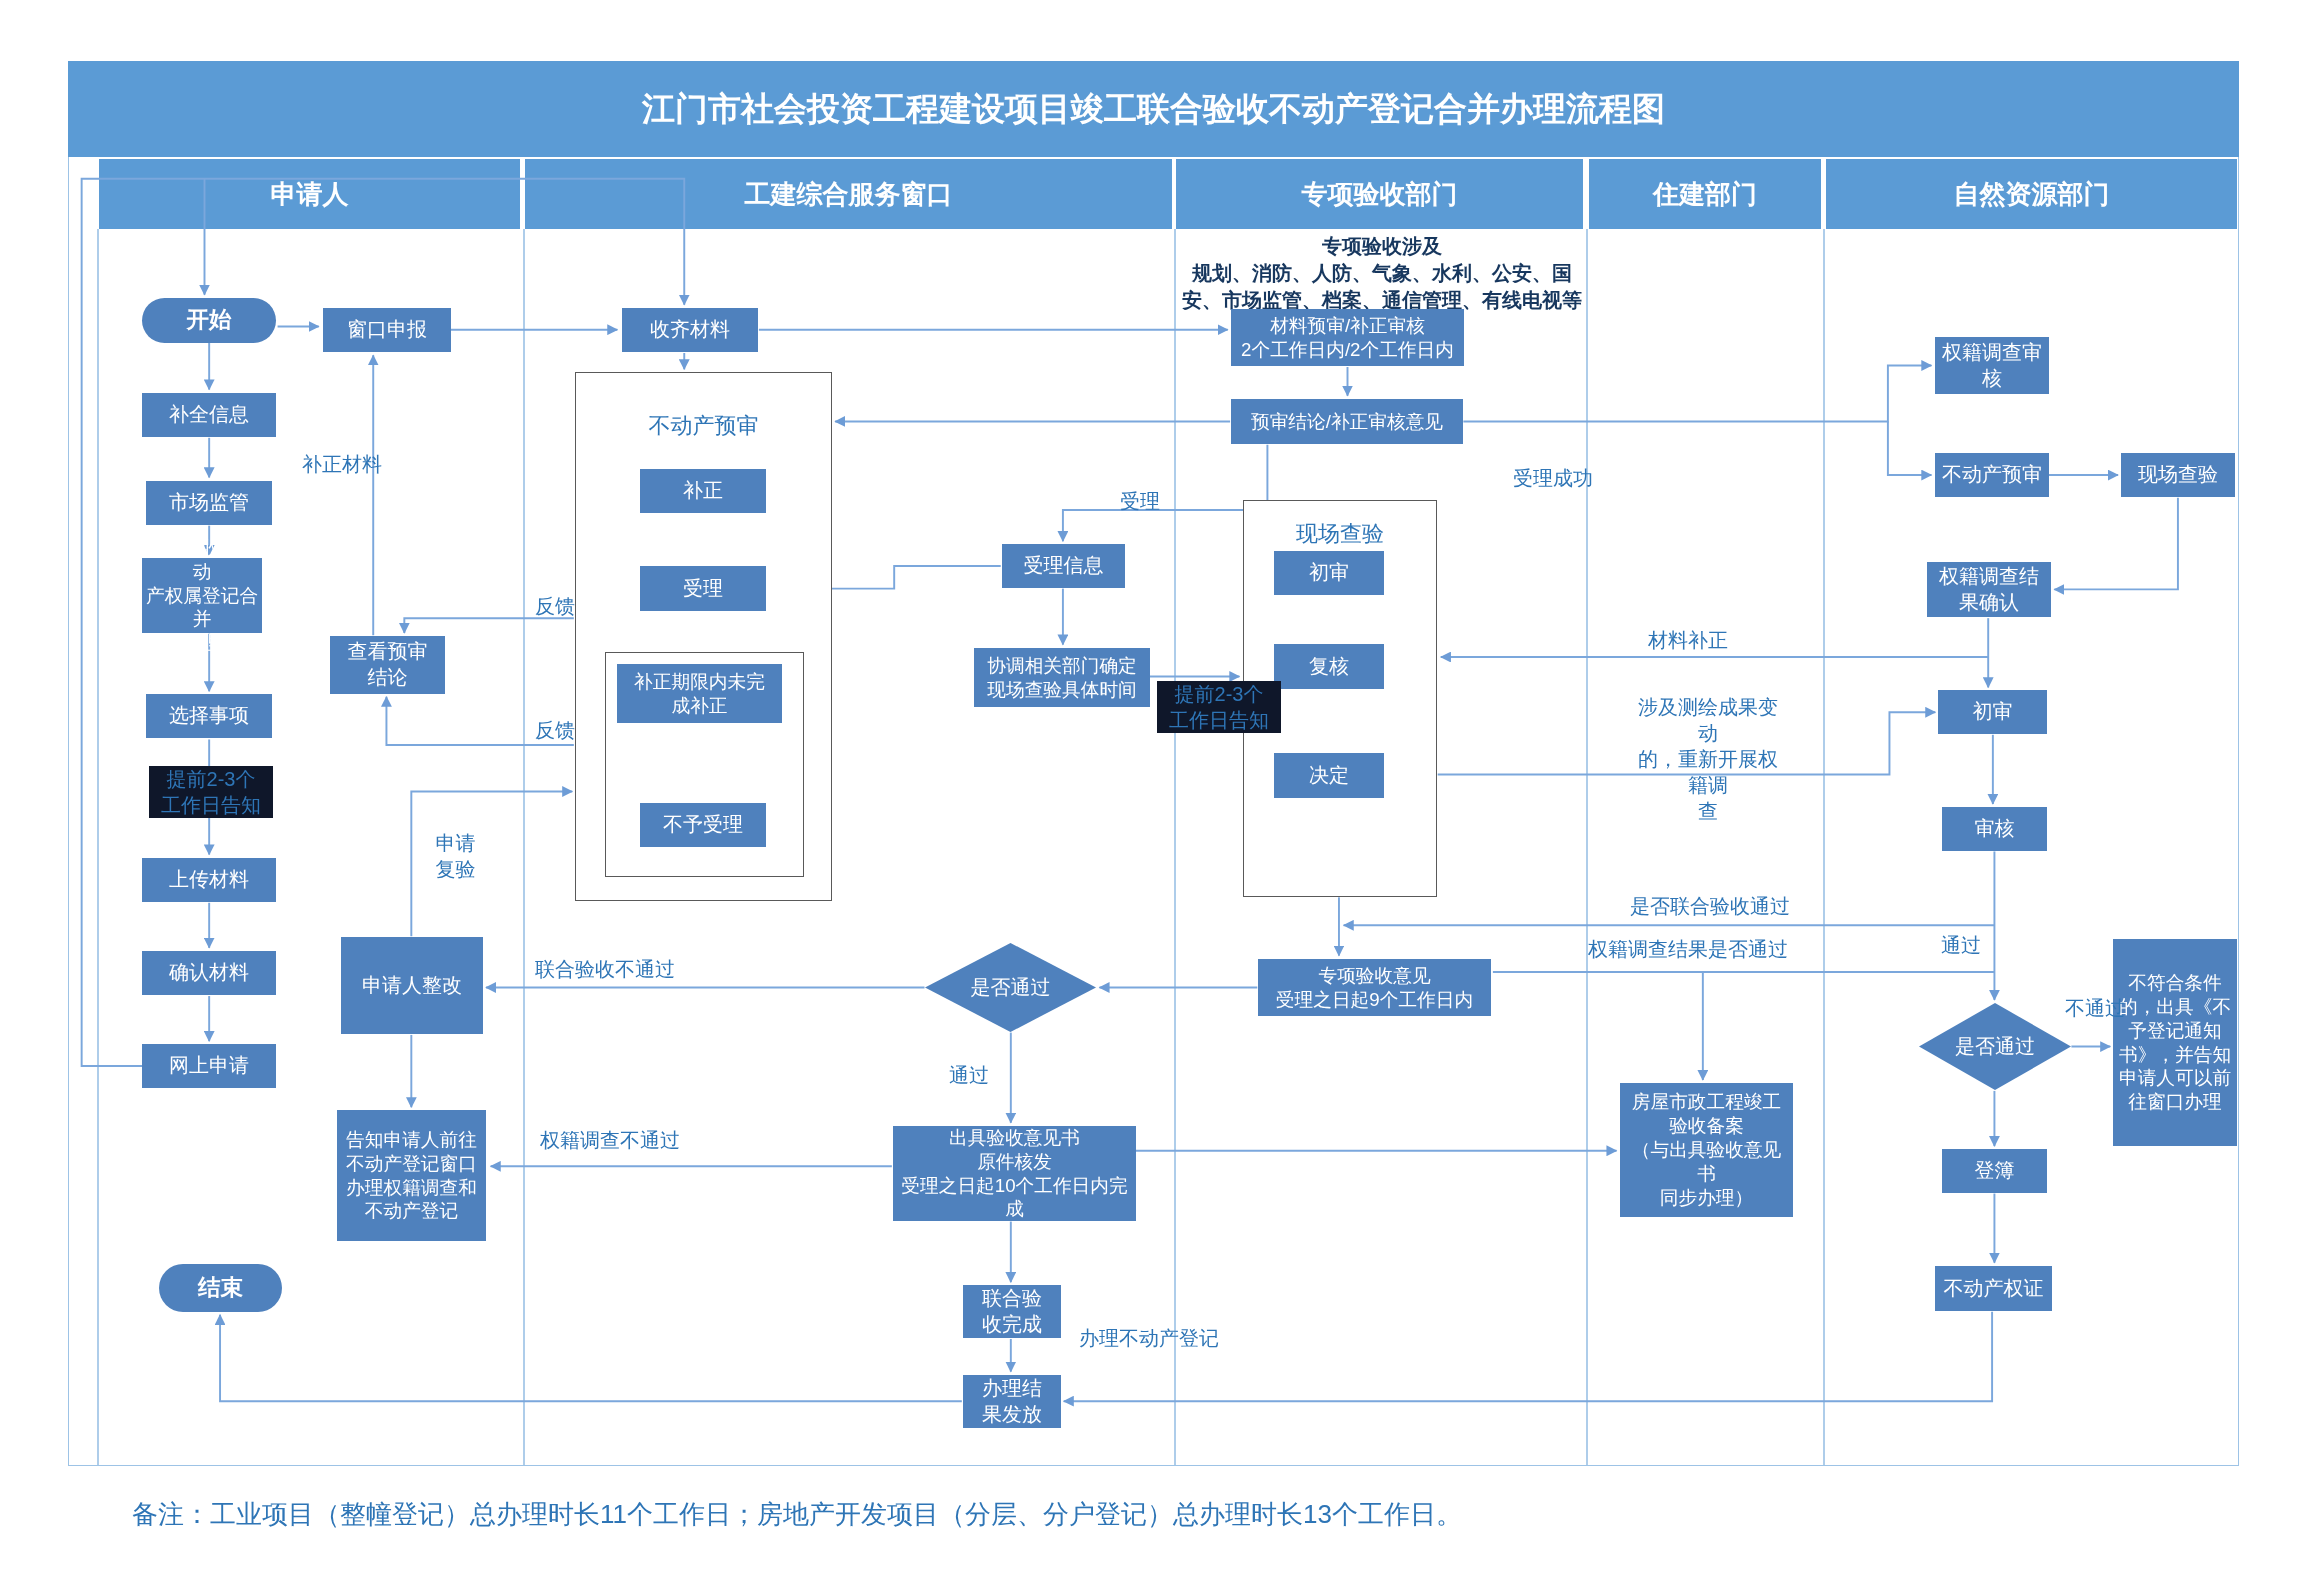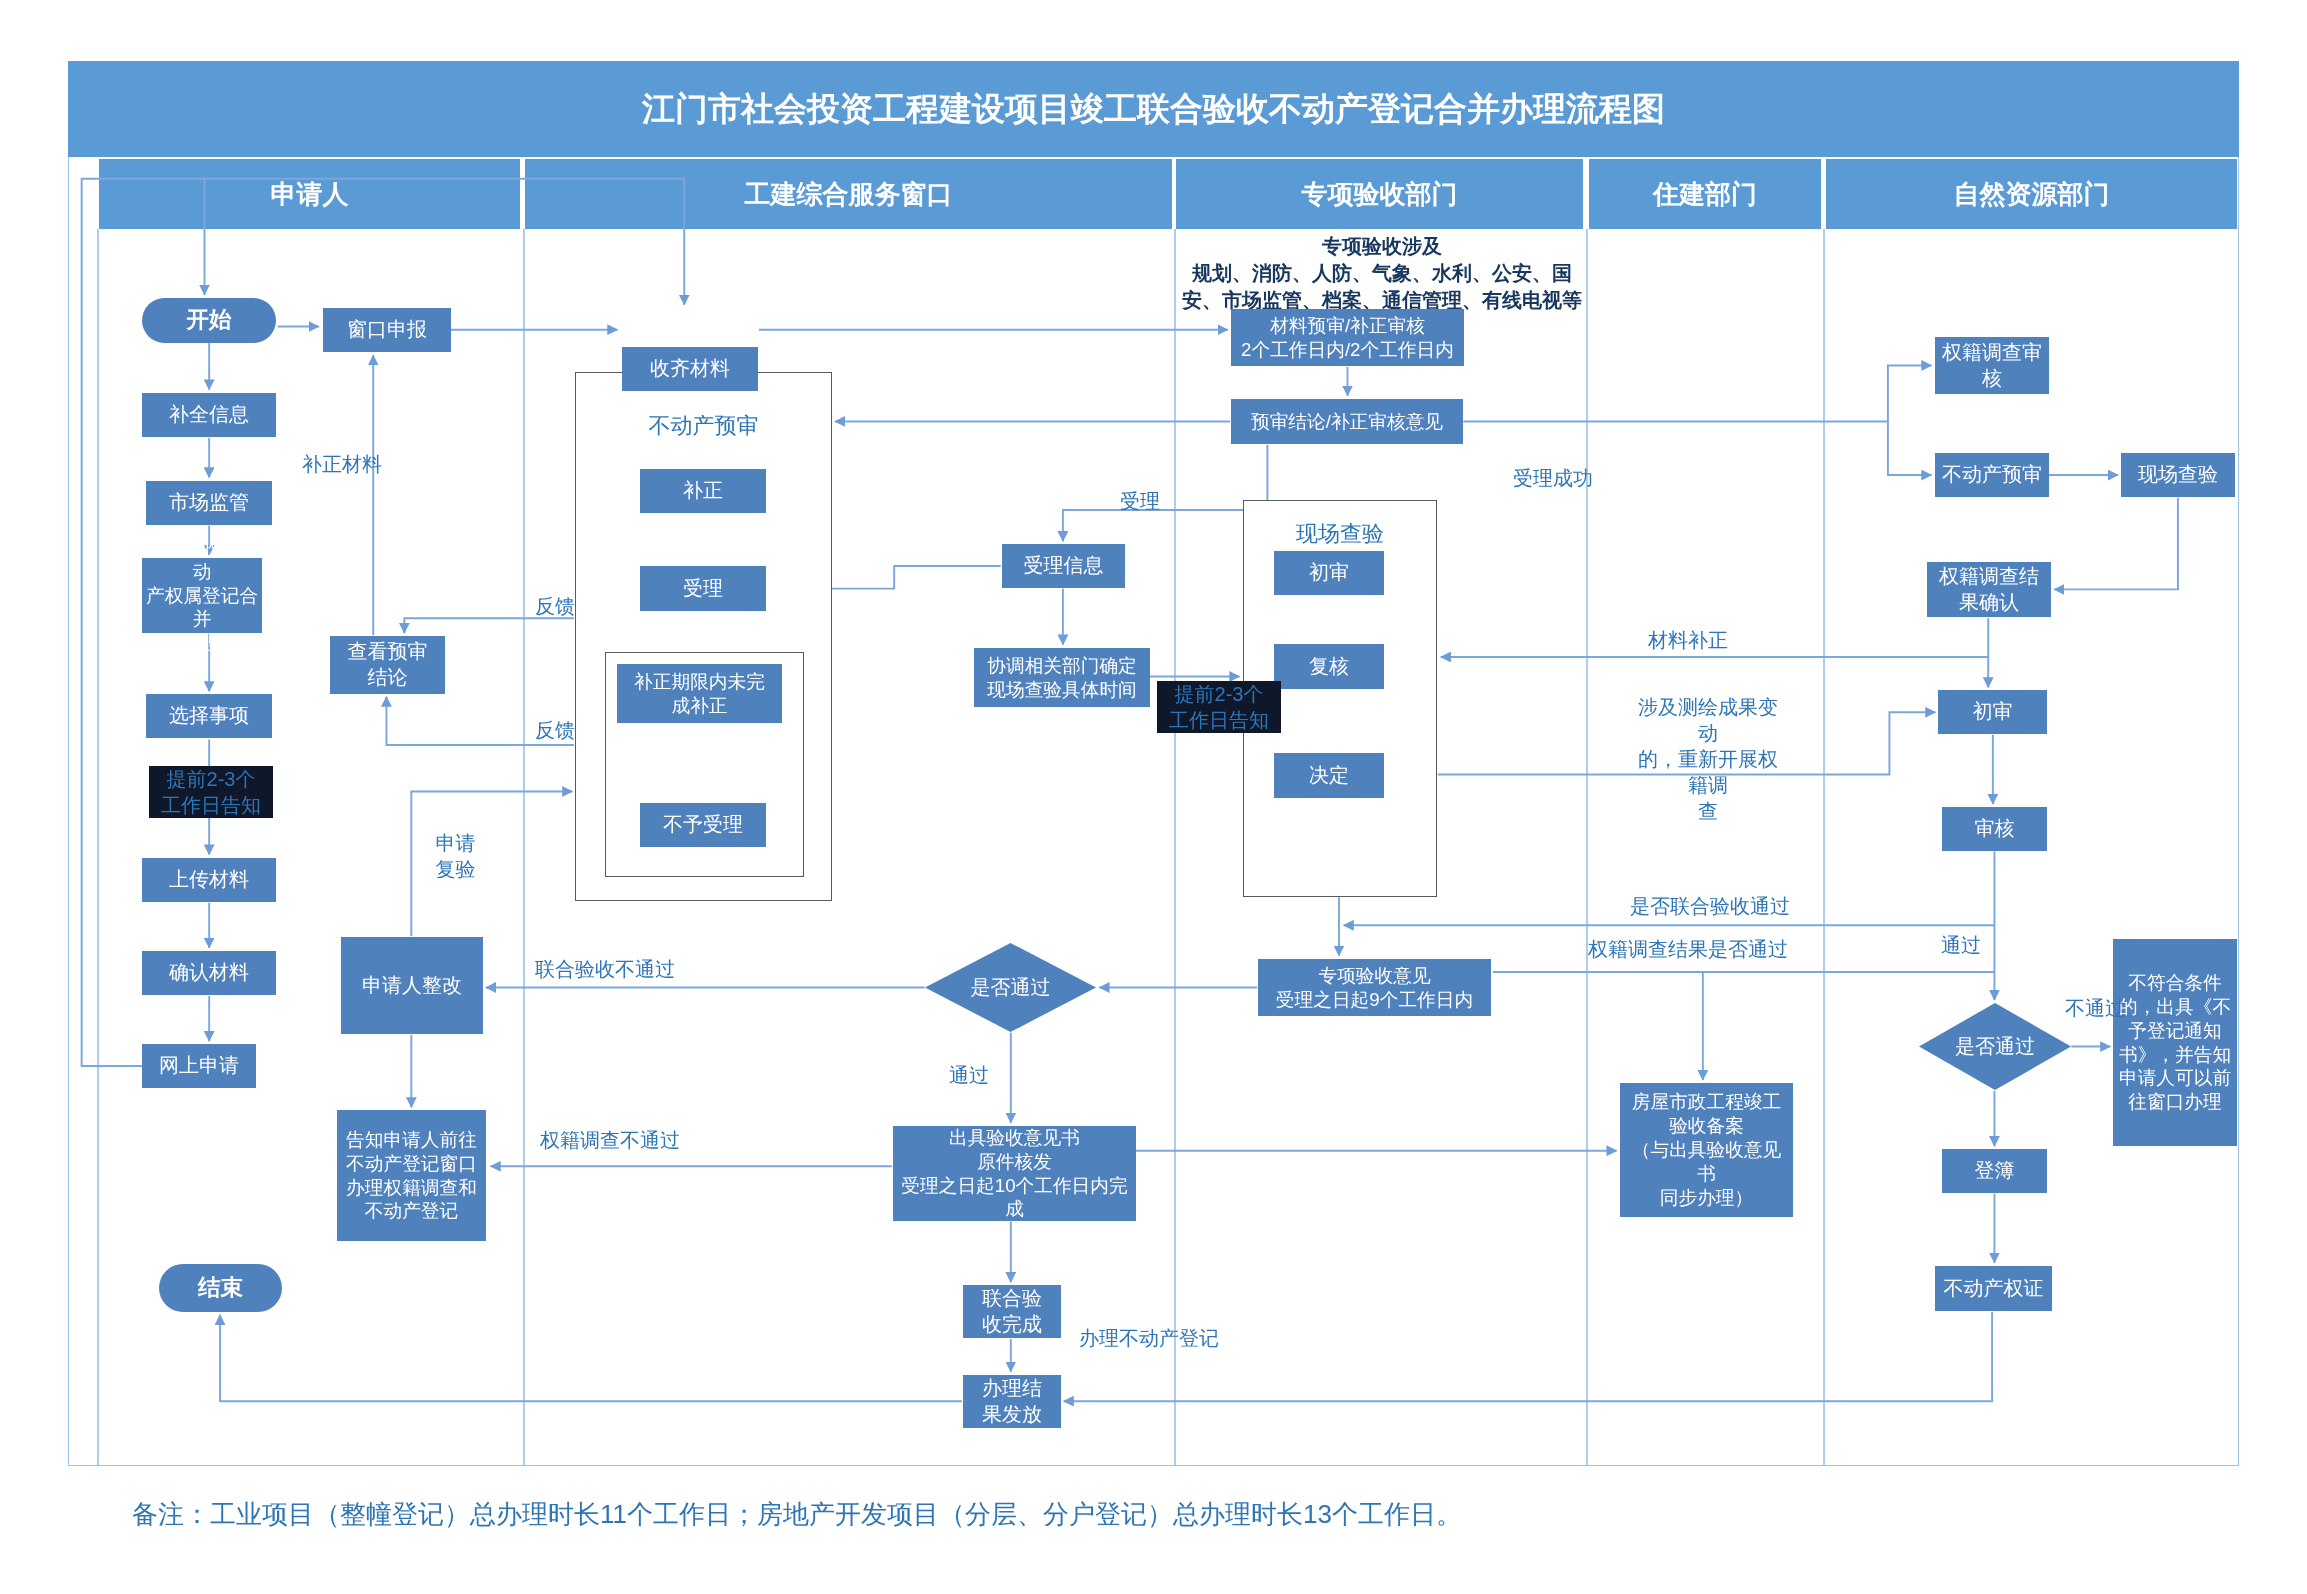--- a/index.html
+++ b/index.html
@@ -114,28 +114,28 @@
 <div class="node pill" style="left:142px;top:298px;width:134px;height:45px;">开始</div>
 <div class="node" style="left:323px;top:308px;width:128px;height:44px;">窗口申报</div>
 <div class="node" style="left:142px;top:393px;width:134px;height:44px;">补全信息</div>
 <div class="node" style="left:146px;top:481px;width:126px;height:44px;">市场监管</div>
 <div class="node sm" style="left:142px;top:558px;width:120px;height:75px;">联合验收与不动
 产权属登记合并
 办理</div>
 <div class="node" style="left:146px;top:694px;width:126px;height:44px;">选择事项</div>
 <div class="node" style="left:142px;top:858px;width:134px;height:44px;">上传材料</div>
 <div class="node" style="left:142px;top:951px;width:134px;height:44px;">确认材料</div>
-<div class="node" style="left:142px;top:1044px;width:114px;height:44px;">网上申请</div>
+<div class="node" style="left:142px;top:1044px;width:134px;height:44px;">网上申请</div>
 <div class="node" style="left:330px;top:636px;width:115px;height:58px;">查看预审
 结论</div>
 <div class="node" style="left:341px;top:937px;width:142px;height:97px;">申请人整改</div>
 <div class="node sm" style="left:337px;top:1110px;width:149px;height:131px;">告知申请人前往不动产登记窗口办理权籍调查和不动产登记</div>
 <div class="node pill" style="left:159px;top:1264px;width:123px;height:48px;">结束</div>
 
-<div class="node" style="left:622px;top:308px;width:136px;height:44px;margin-top:39px;">收齐材料</div>
+<div class="node" style="left:622px;top:308px;width:136px;height:44px;">收齐材料</div>
 <div class="node" style="left:640px;top:469px;width:126px;height:44px;">补正</div>
 <div class="node" style="left:640px;top:566px;width:126px;height:45px;">受理</div>
 <div class="node sm" style="left:617px;top:664px;width:165px;height:59px;">补正期限内未完
 成补正</div>
 <div class="node" style="left:640px;top:803px;width:126px;height:44px;">不予受理</div>
 <div class="node" style="left:1002px;top:544px;width:123px;height:44px;">受理信息</div>
 <div class="node sm" style="left:974px;top:648px;width:176px;height:59px;">协调相关部门确定
 现场查验具体时间</div>
 <div class="node diamond" style="left:925px;top:943px;width:171px;height:89px;">是否通过</div>
 <div class="node sm" style="left:893px;top:1126px;width:243px;height:95px;">出具验收意见书

